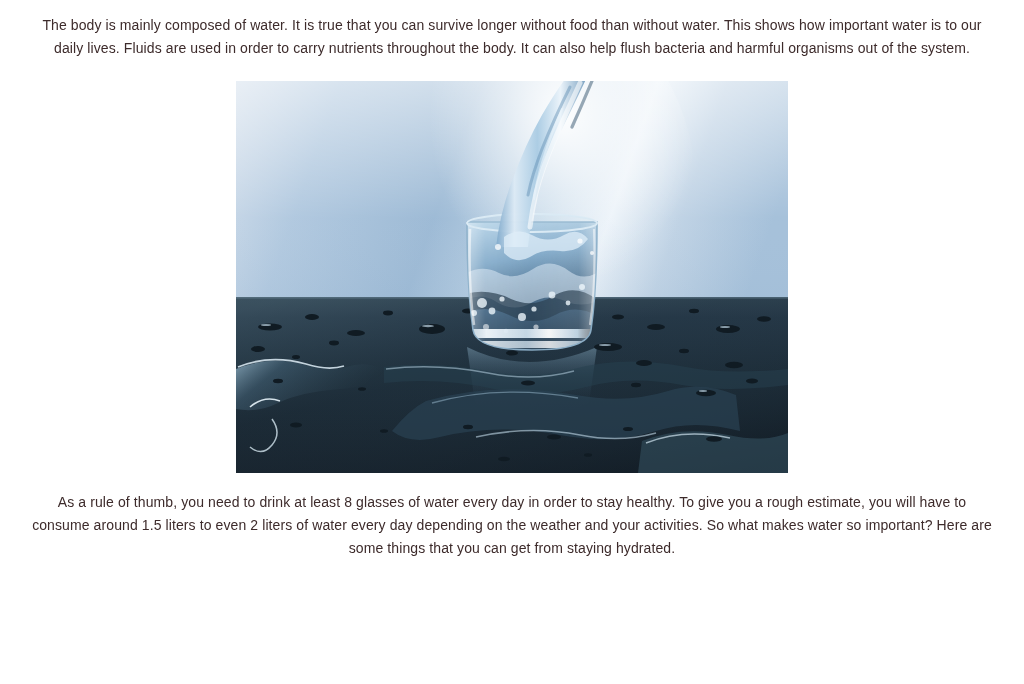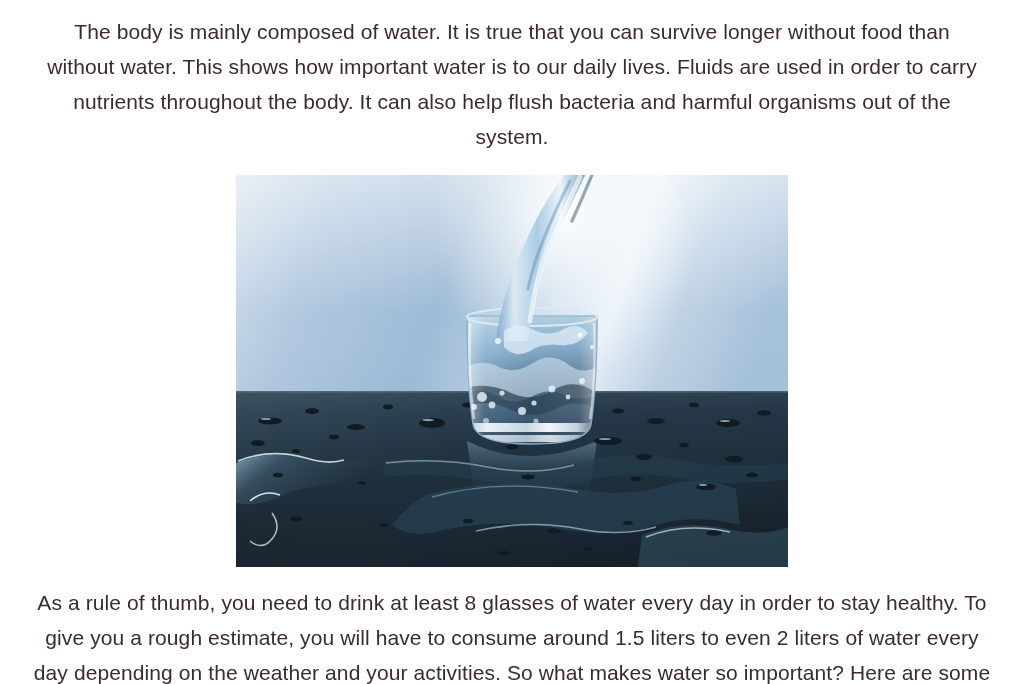--- a/index.html
+++ b/index.html
@@ -16,22 +16,22 @@
     display: flex;
     flex-direction: column;
     align-items: center;
   }
 
   
   .article-paragraph {
     width: 948px;
     text-align: center;
     color: #3d2b2b;
-    font-size: 21px;
-    line-height: 35px;
+    font-size: 14px;
+    line-height: 23px;
     font-weight: 400;
     letter-spacing: 0.1px;
   }
 
   #intro-paragraph {
     margin-top: 14px;
   }
 
   #closing-paragraph {
     margin-top: 18px;

